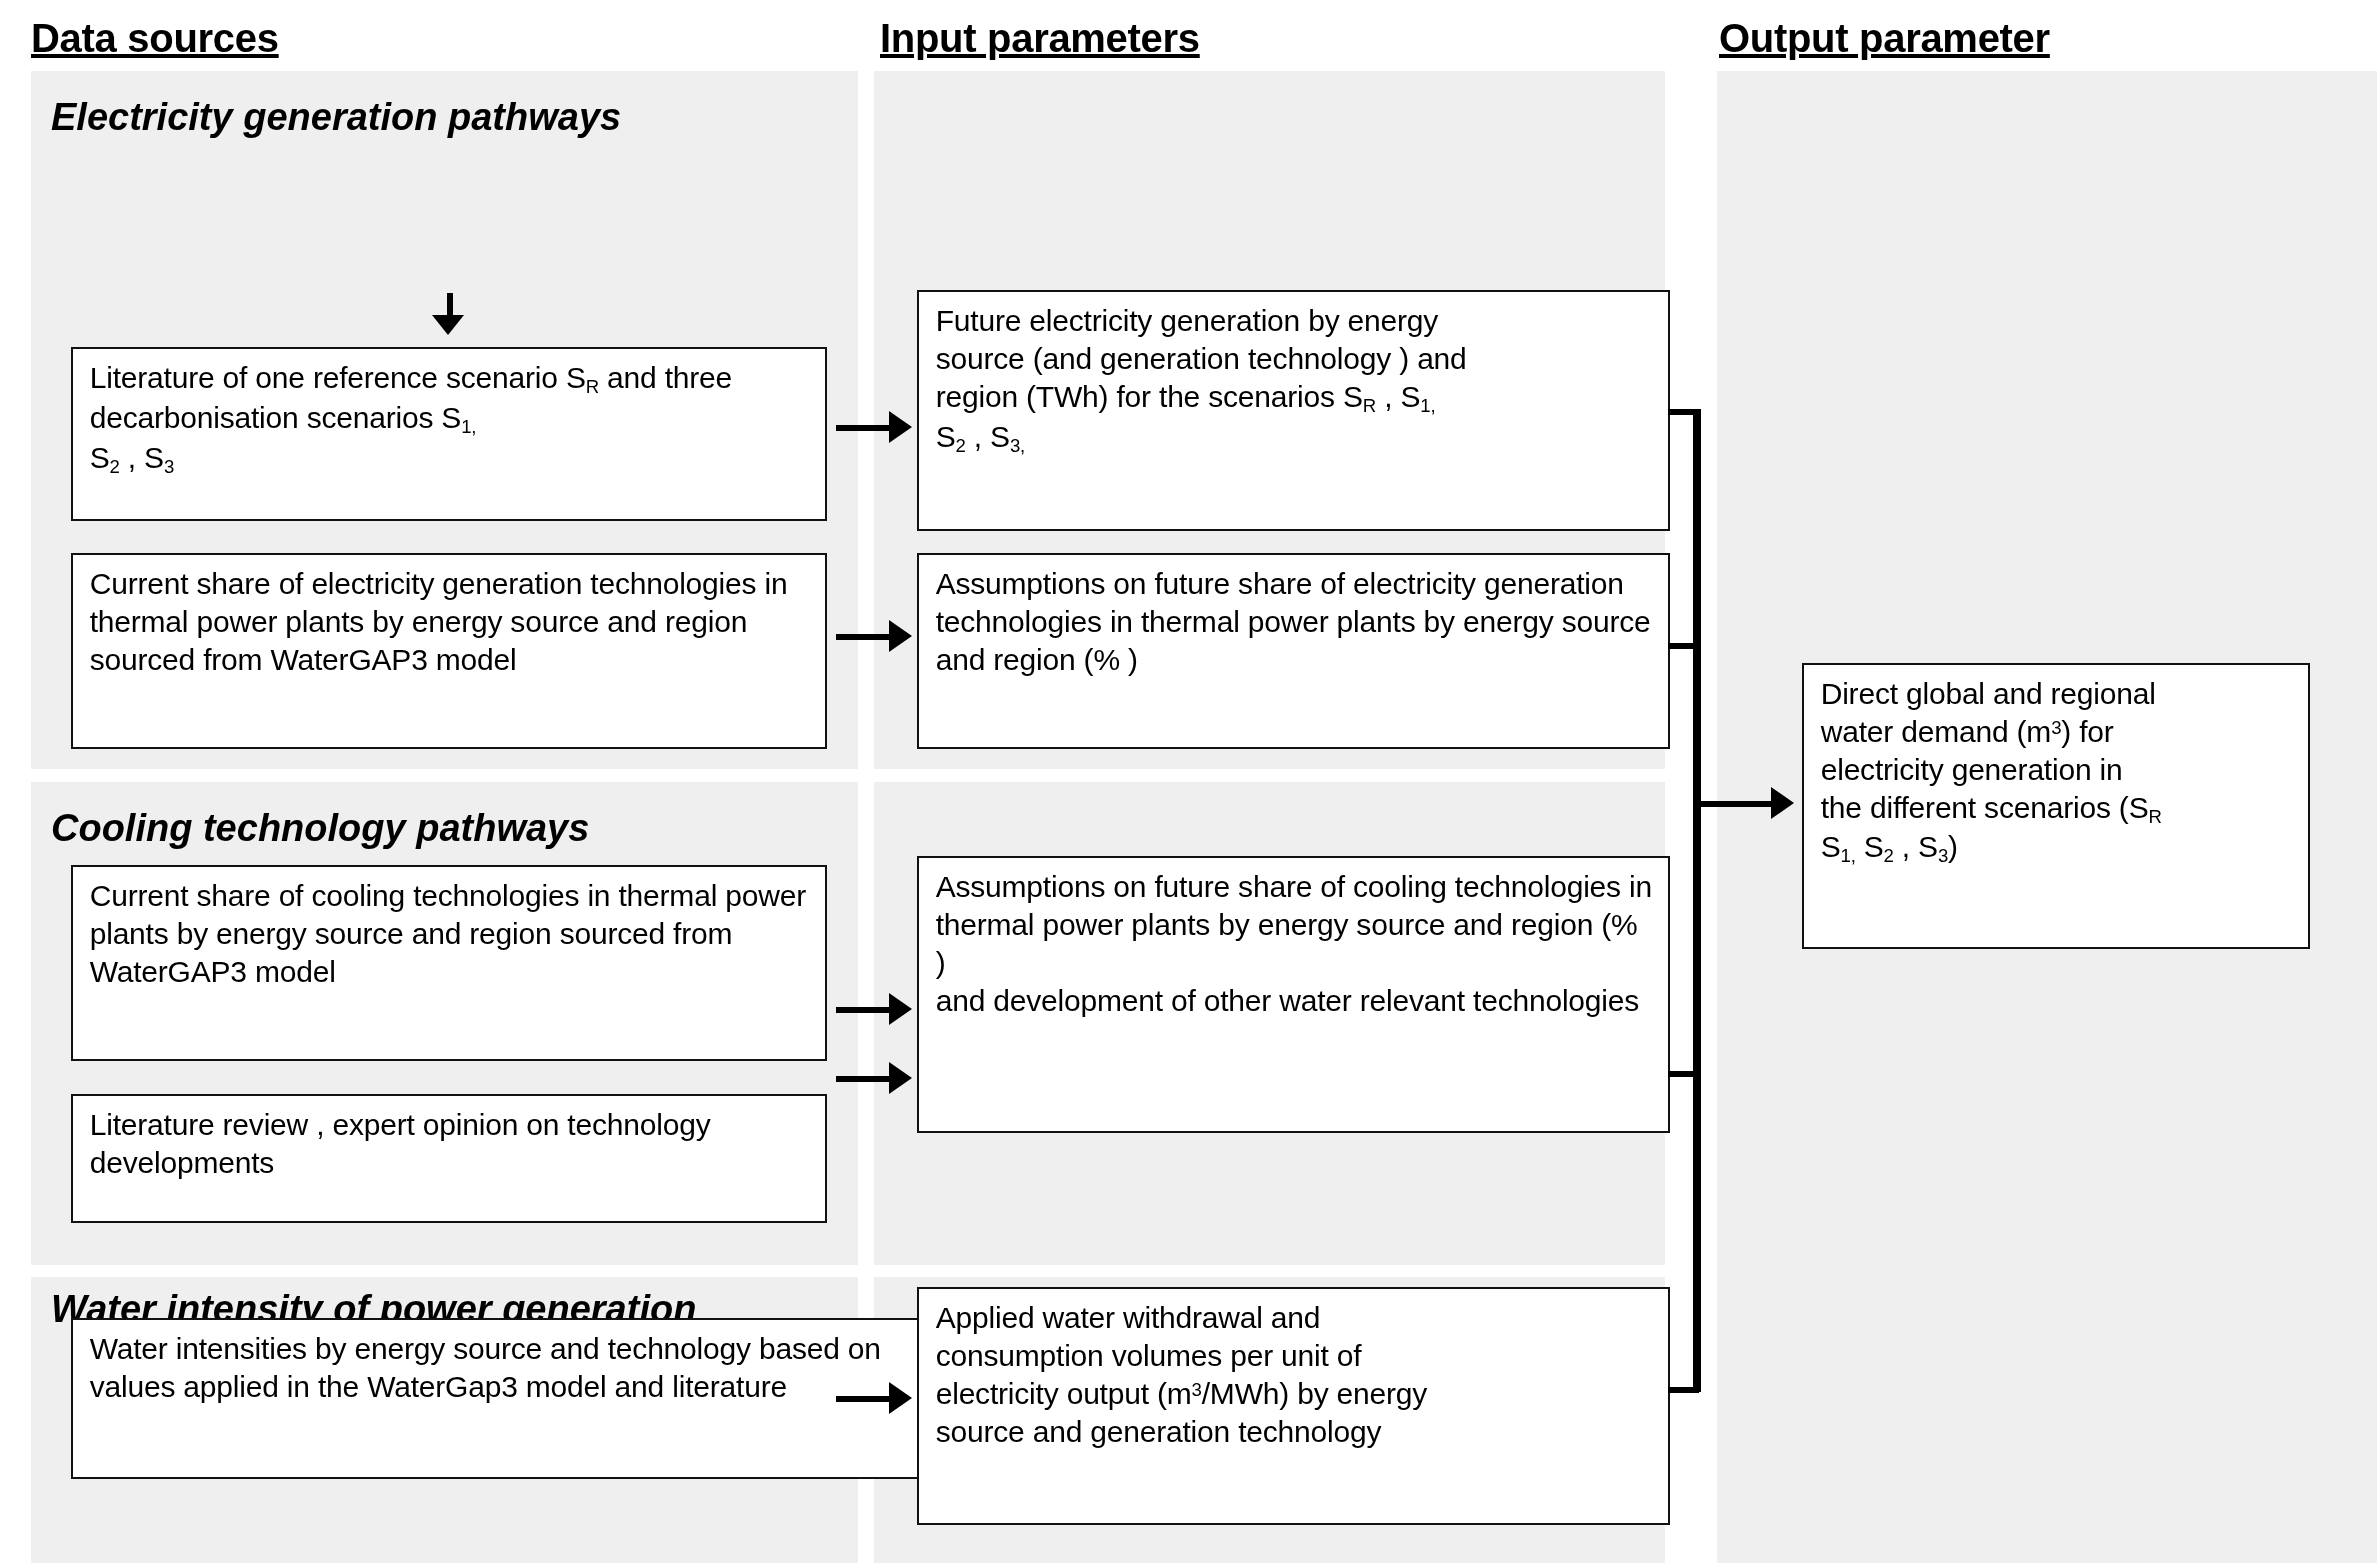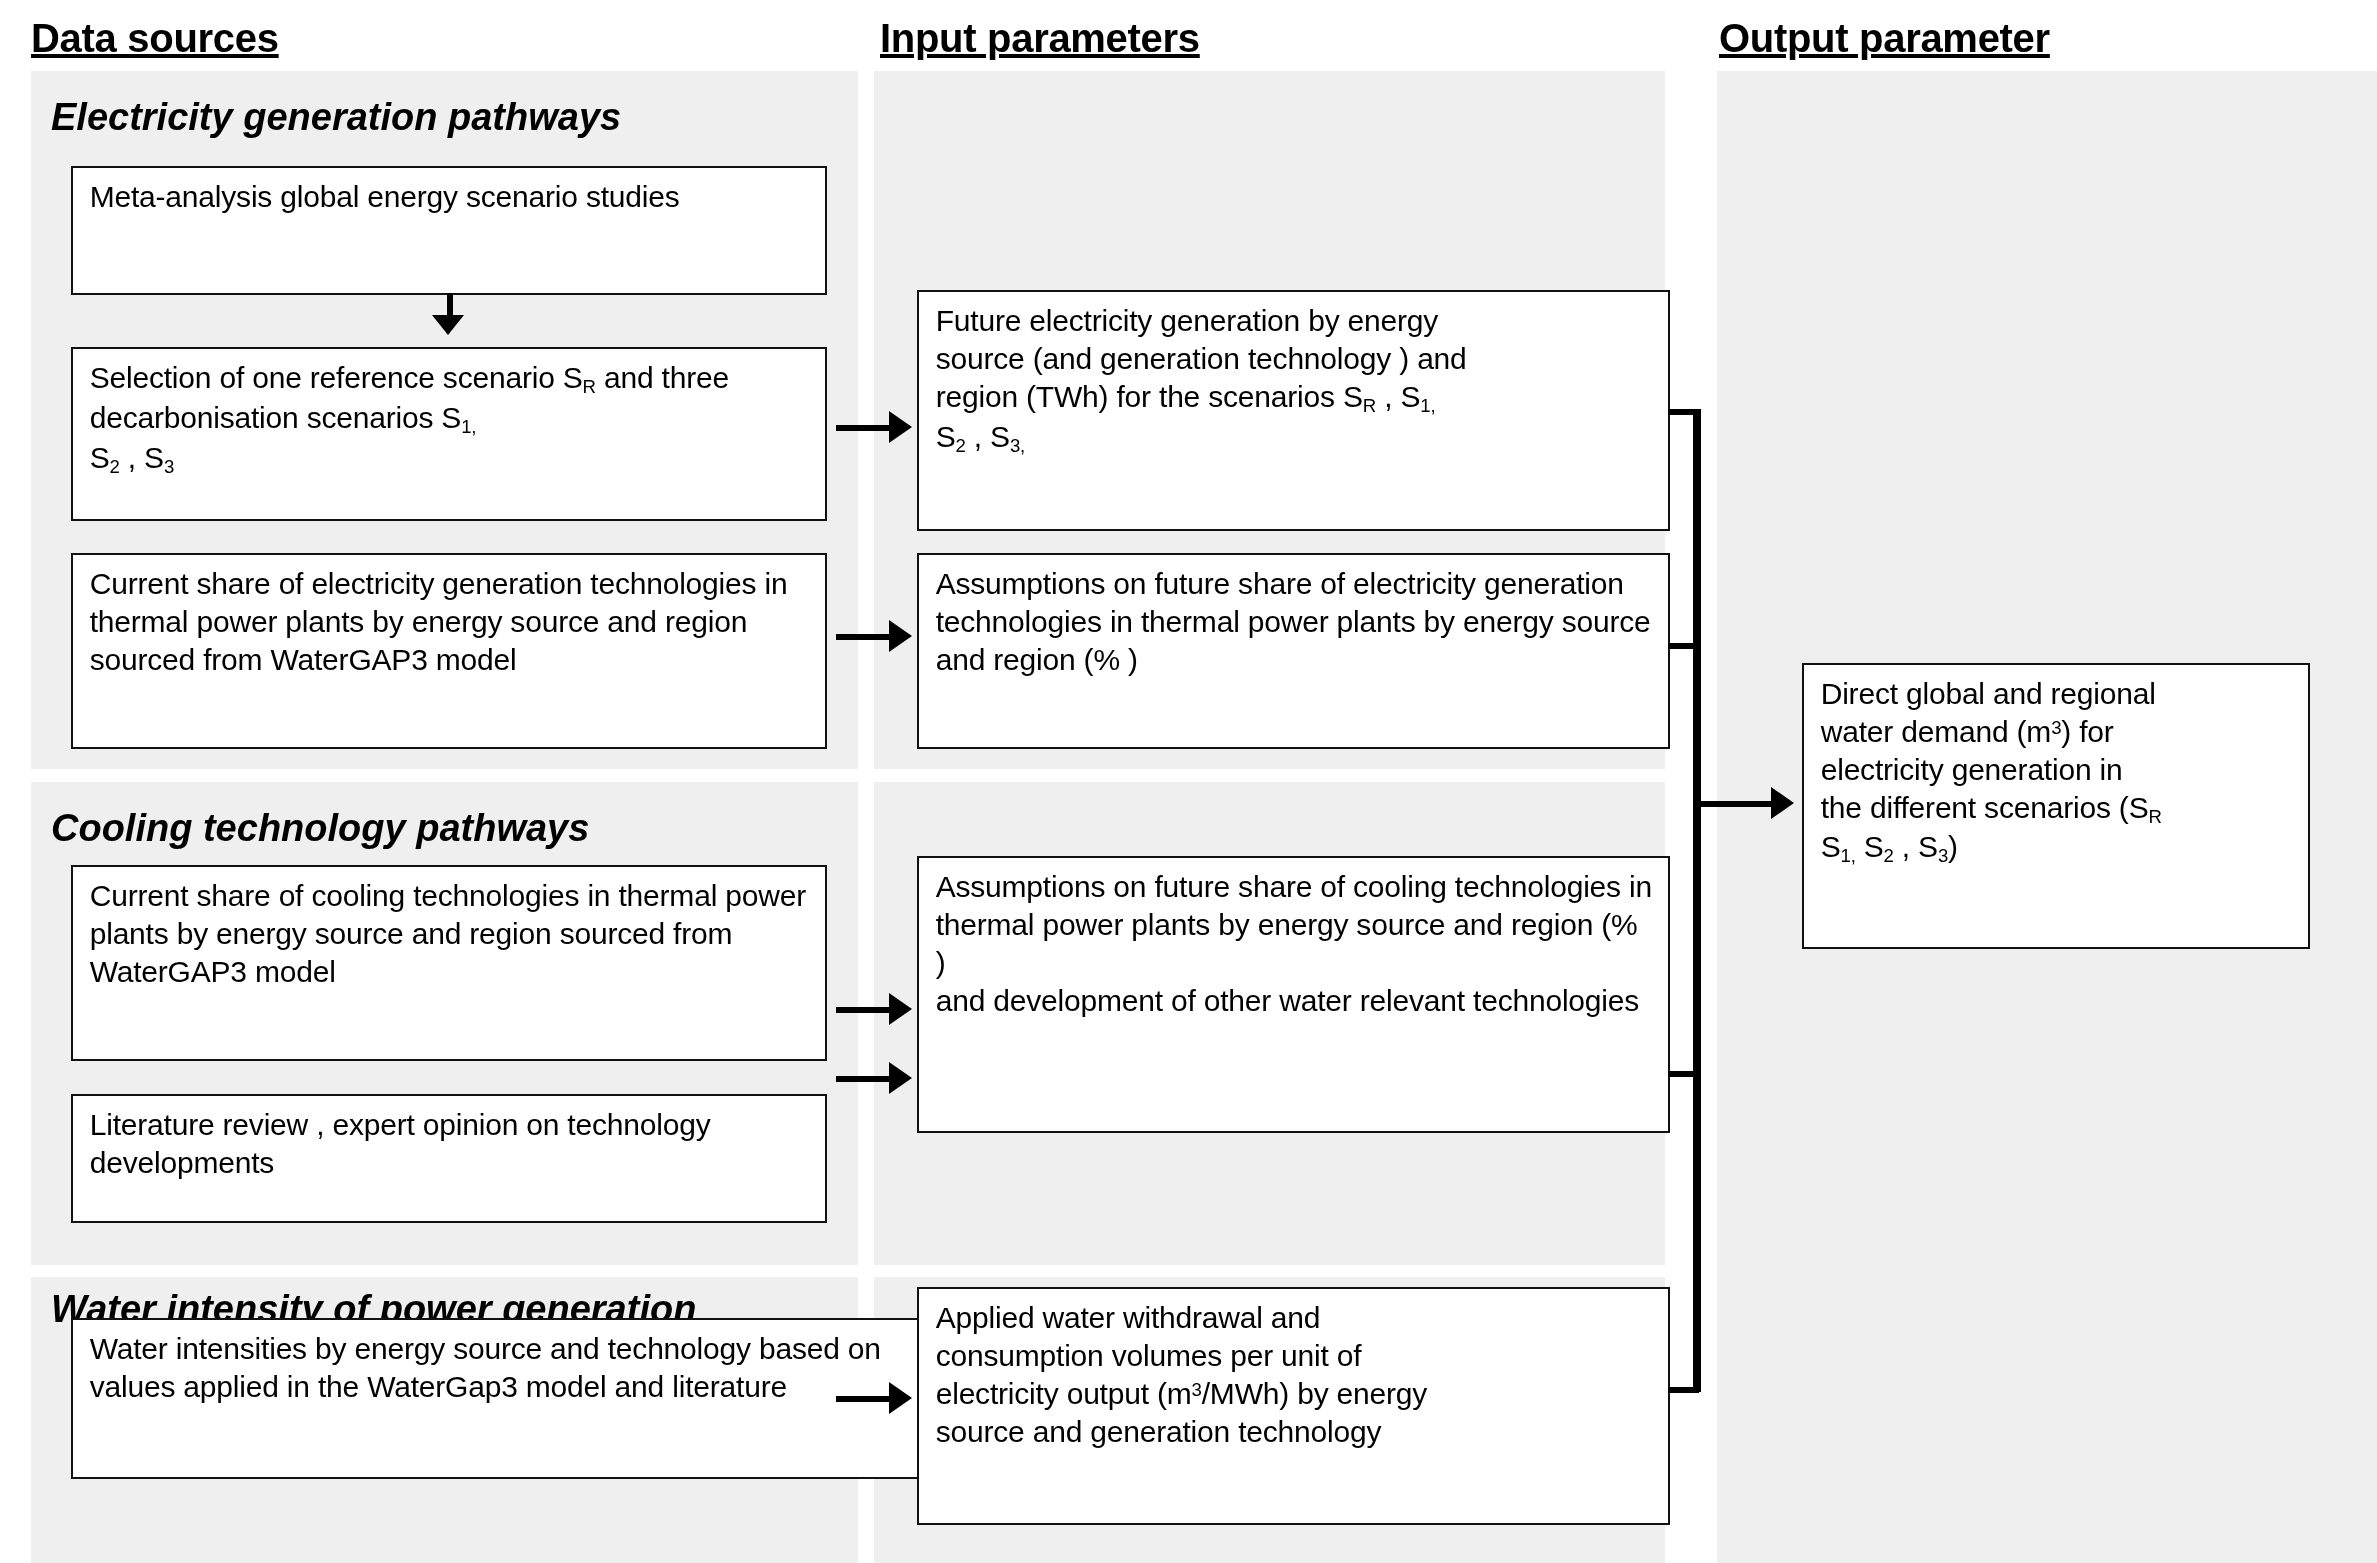--- a/index.html
+++ b/index.html
@@ -93,26 +93,23 @@
   <div class="panel" style="left:874px;top:71px;width:791px;height:698px;"></div>
   <div class="panel" style="left:874px;top:782px;width:791px;height:483px;"></div>
   <div class="panel" style="left:874px;top:1277px;width:791px;height:286px;"></div>
 
   <div class="panel" style="left:1717px;top:71px;width:661px;height:1493px;"></div>
 
   <div class="group-title" style="left:51px;top:98px;">Electricity generation pathways</div>
   <div class="group-title" style="left:51px;top:809px;">Cooling  technology  pathways</div>
   <div class="group-title" style="left:51px;top:1290px;">Water intensity of power generation</div>
 
-  <div class="box" style="left:71px;top:166px;width:756px;height:129px;">
-    <span class="txt">Meta-analysis global energy scenario studies</span>
-  </div>
 
   <div class="box" style="left:71px;top:347px;width:756px;height:174px;">
-    <span class="txt"><span>Selection of one reference scenario S</span><sub>R</sub><span> and three decarbonisation scenarios S</span><sub>1,</sub><br><span>S</span><sub>2</sub><span> , S</span><sub>3</sub></span>
+    <span class="txt"><span>Literature of one reference scenario S</span><sub>R</sub><span> and three decarbonisation scenarios S</span><sub>1,</sub><br><span>S</span><sub>2</sub><span> , S</span><sub>3</sub></span>
   </div>
 
   <div class="box" style="left:71px;top:553px;width:756px;height:196px;">
     <span class="txt">Current share of electricity generation technologies in thermal power plants by energy source and region sourced from WaterGAP3 model</span>
   </div>
 
   <div class="box" style="left:71px;top:865px;width:756px;height:196px;">
     <span class="txt">Current share of cooling technologies in thermal power plants by energy source and region sourced from  WaterGAP3 model</span>
   </div>
 

